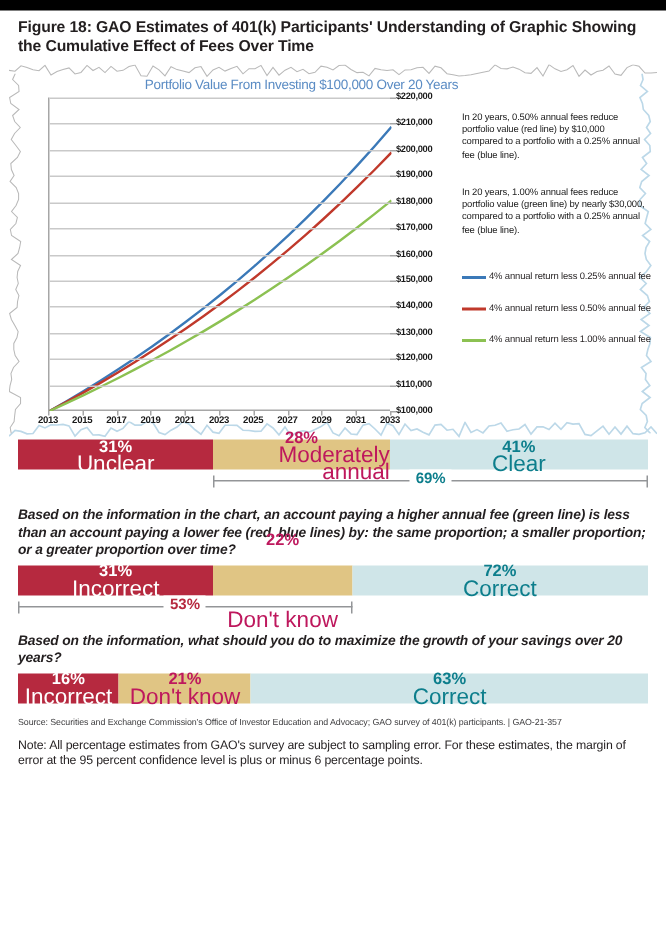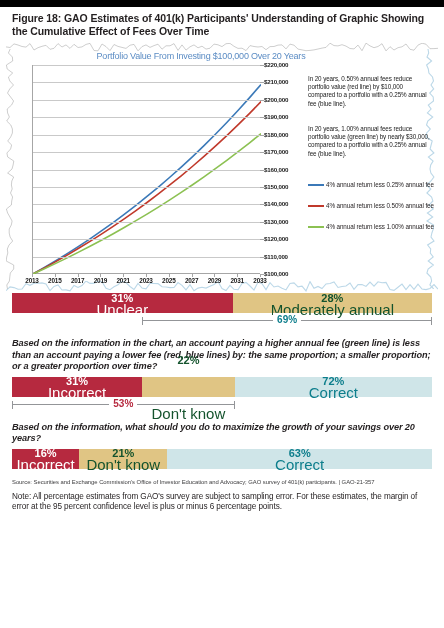--- a/index.html
+++ b/index.html
@@ -57,21 +57,21 @@
     margin:9px 0 4px 0;letter-spacing:-0.1px;
   }
   .bar{display:flex;width:100%;height:20px;}
   .seg{
     position:relative;display:flex;flex-direction:column;
     align-items:center;justify-content:center;box-sizing:border-box;
   }
   .seg .pct{font-size:11px;font-weight:bold;line-height:12px;}
   .seg .lbl{font-size:15px;line-height:11px;}
   .seg-red{background:#b6293f;color:#ffffff;}
-  .seg-tan{background:#e0c584;color:#14532d;text-align:right;}
+  .seg-tan{background:#e0c584;color:#be185d;text-align:right;}
   .seg-blue{background:#cfe5e8;color:#0d7e8c;}
   .brace{position:relative;height:16px;width:100%;}
   .brace .rail{
     position:absolute;top:7px;height:0;border-top:1px solid #939598;
   }
   .brace .cap{position:absolute;top:4px;width:0;height:8px;border-left:1px solid #939598;}
   .brace .bval{
     position:absolute;top:0px;font-size:10px;font-weight:bold;
     background:#ffffff;padding:0 4px;line-height:14px;
   }
@@ -206,20 +206,24 @@
 <div class="qwrap" id="questions">
     <div class="bar">
       <div class="seg seg-red" style="flex: 31 1 0%;">
         <div class="pct">31%</div>
         <div class="lbl">Unclear</div>
       </div>
       <div class="seg seg-tan" style="flex: 28 1 0%;">
         <div class="pct">28%</div>
         <div class="lbl">Moderately annual</div>
       </div>
+      <div class="seg seg-blue" style="flex: 41 1 0%;">
+        <div class="pct">41%</div>
+        <div class="lbl">Clear</div>
+      </div>
     </div>
     <div class="brace">
       <div class="rail" style="left: 31%; width: 69%;"></div>
       <div class="cap" style="left: 31%;"></div>
       <div class="cap" style="left: calc(100% - 1px);"></div>
       <div class="bval bval-teal" style="left: calc(65.5% - 14px);">69%</div>
     </div>
     <div class="qtext">Based on the information in the chart, an account paying a higher annual fee (green line) is less than an account paying a lower fee (red, blue lines) by: the same proportion; a smaller proportion; or a greater proportion over time?</div>
     <div class="bar">
       <div class="seg seg-red" style="flex: 31 1 0%;">

